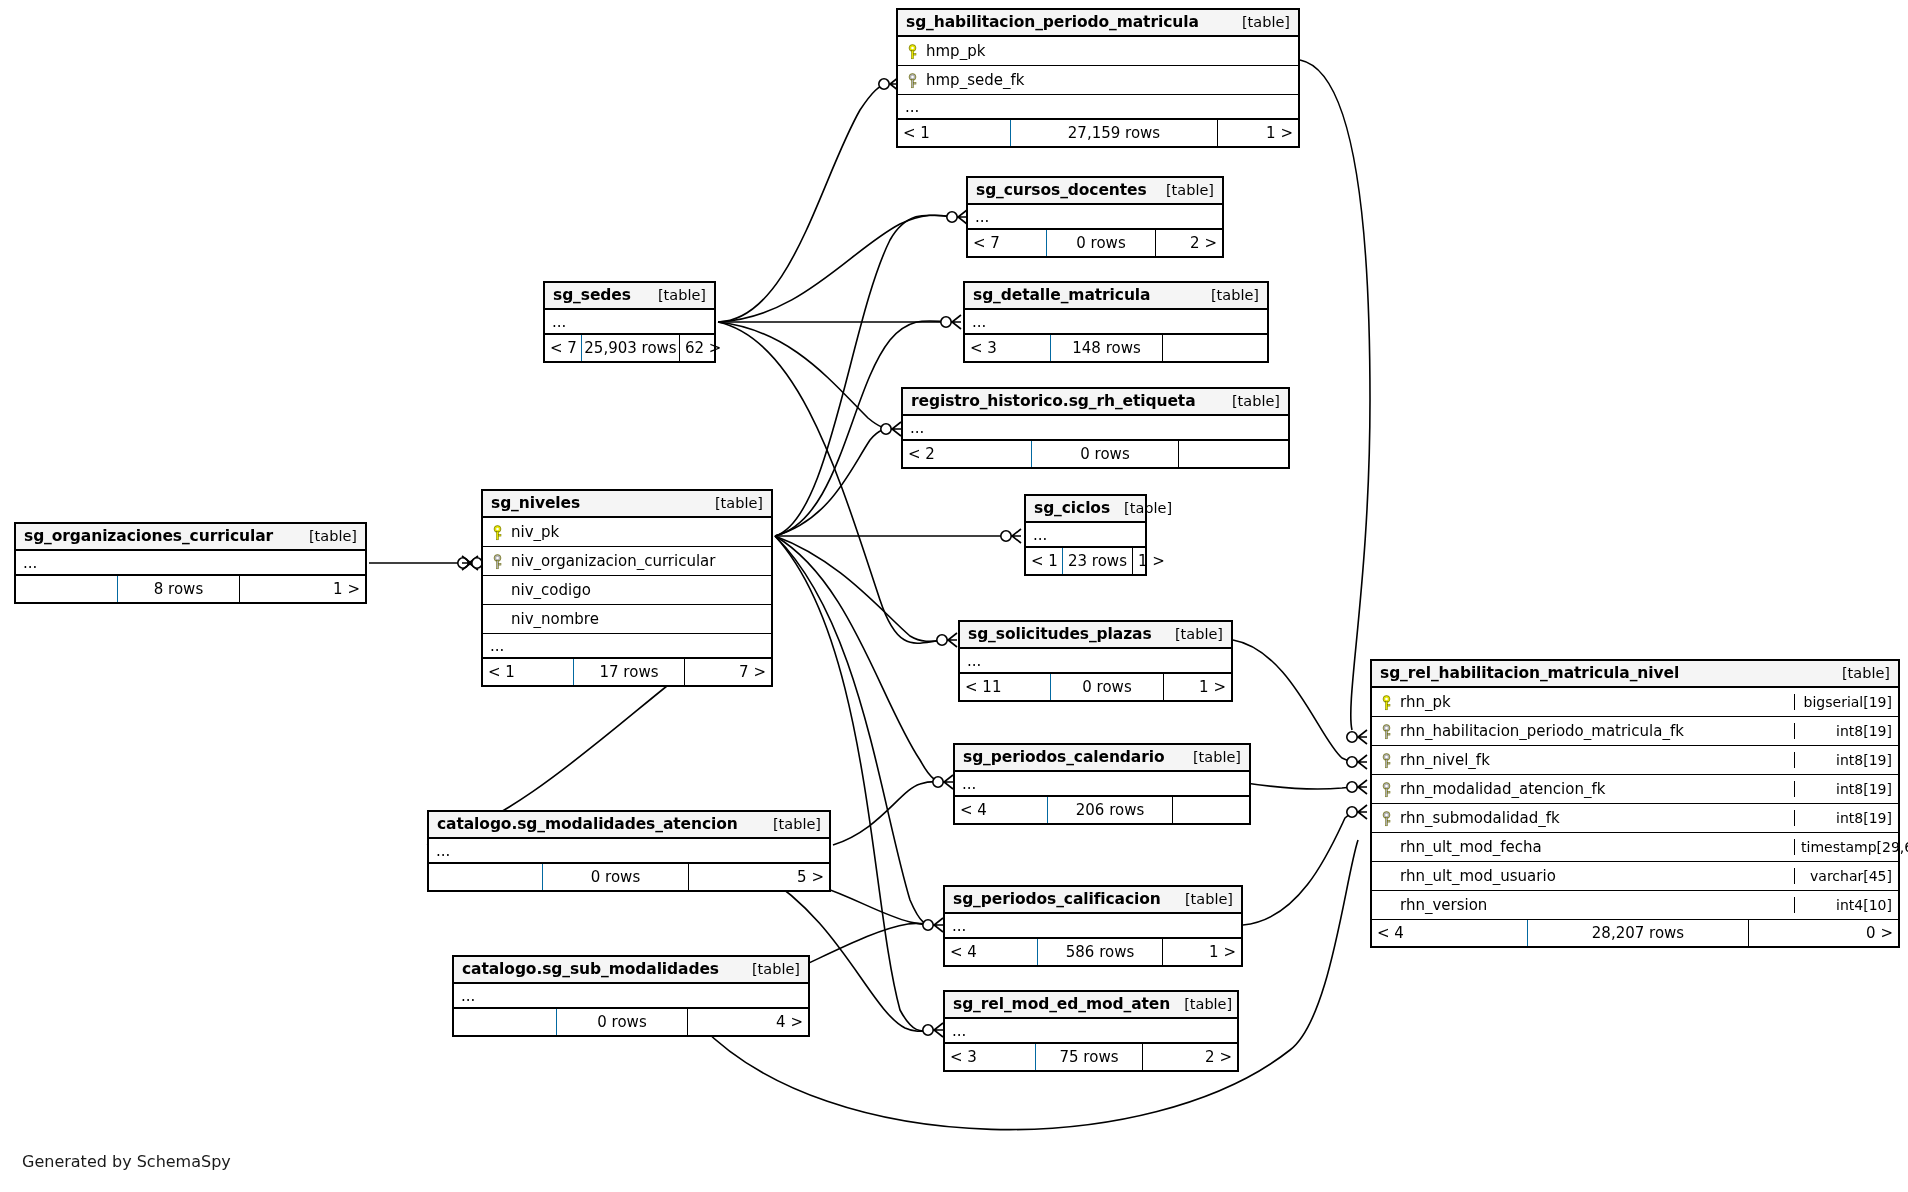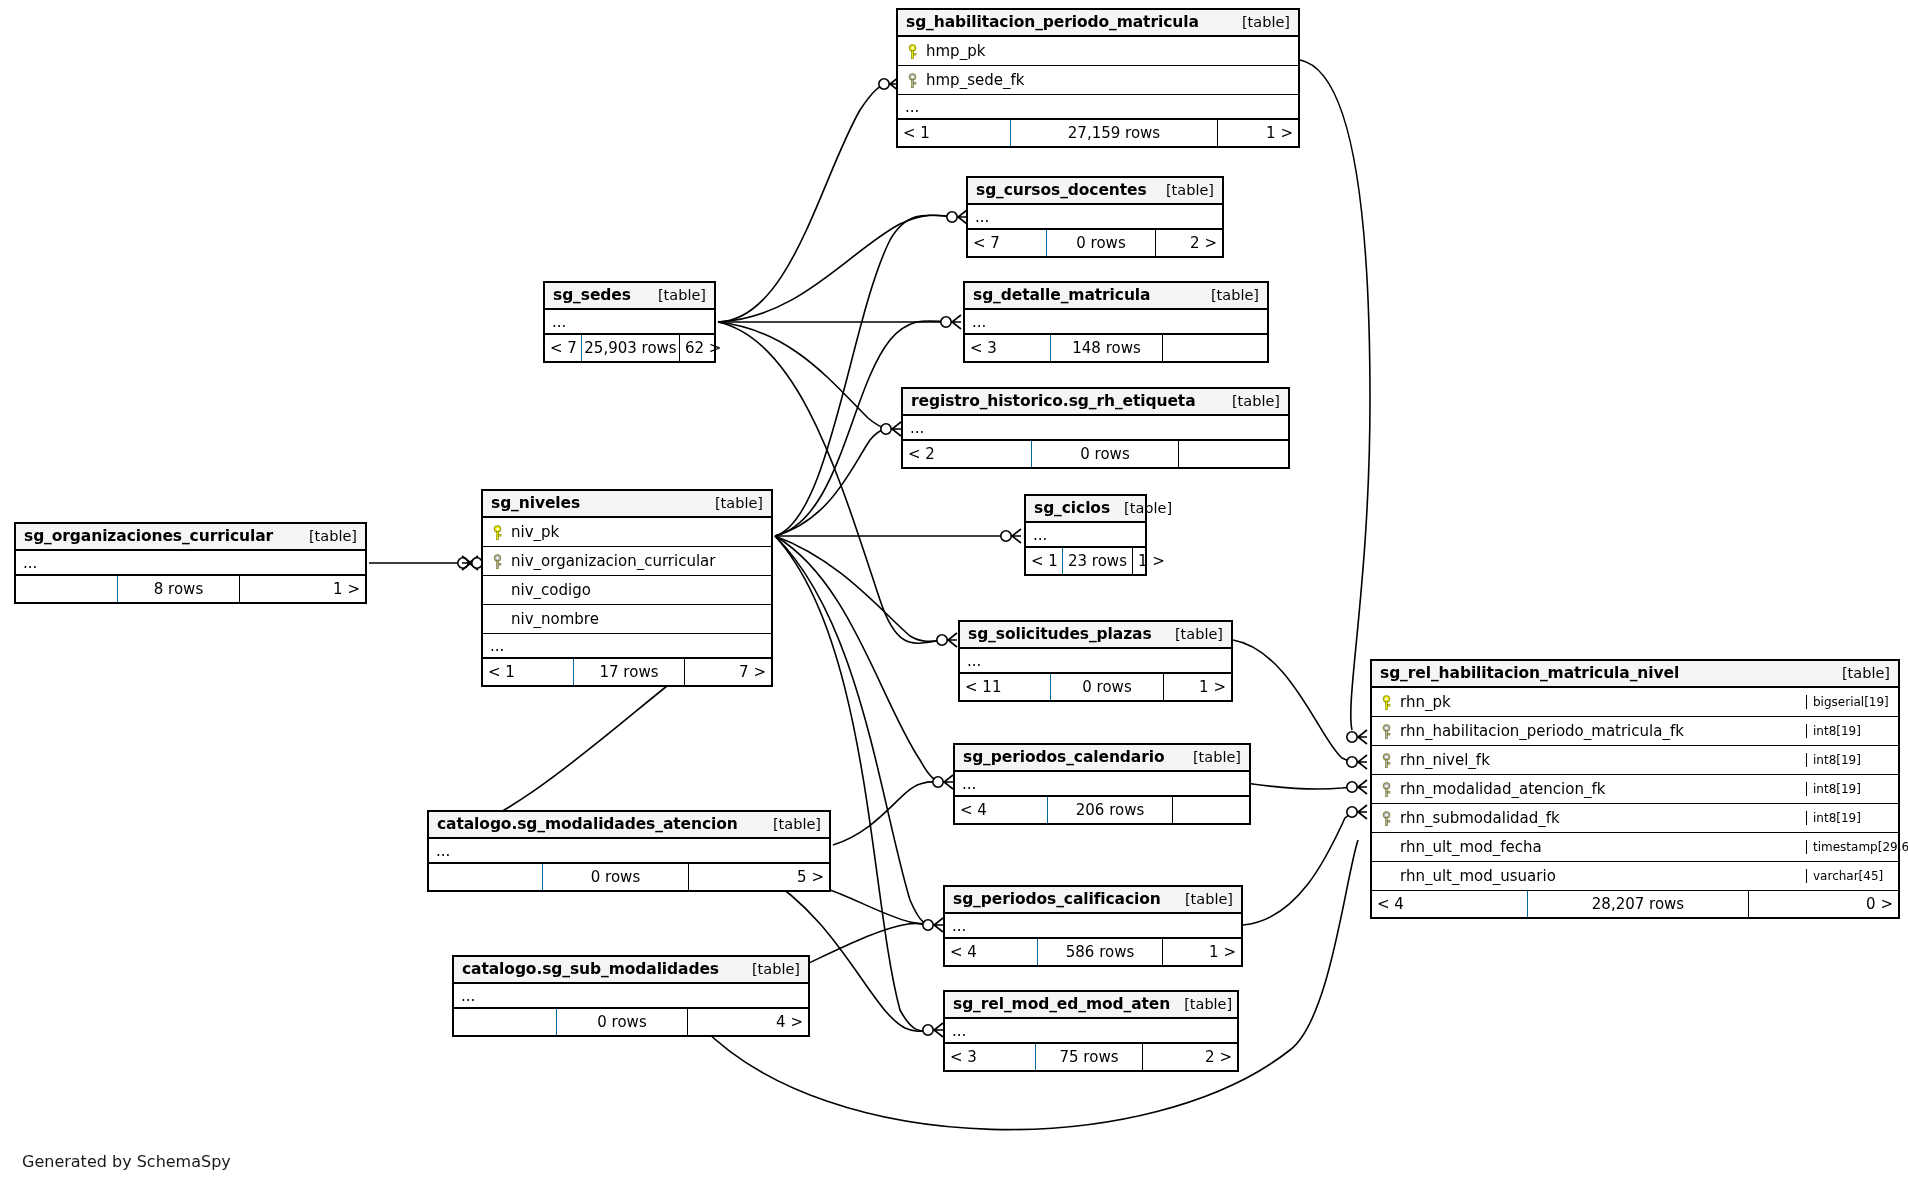--- a/index.html
+++ b/index.html
@@ -41,20 +41,21 @@
     stroke: #000000;
     stroke-width: 1.6;
   }
 
   .table-node {
     position: absolute;
     box-sizing: border-box;
     border: 2px solid #000000;
     background: #ffffff;
     z-index: 5;
+    text-align: right;
   }
   .tbl-title {
     display: flex;
     align-items: center;
     justify-content: space-between;
     background: #f5f5f5;
     border-bottom: 2px solid #000000;
     padding: 3px 8px 4px 8px;
     height: 27px;
     box-sizing: border-box;
@@ -85,24 +86,24 @@
     display: flex;
     align-items: center;
     padding-left: 7px;
     overflow: hidden;
     white-space: nowrap;
   }
   .col-type {
     flex: 0 0 auto;
     border-left: 1px solid #000000;
     padding: 0 6px 0 6px;
-    width: 92px;
+    width: 104px;
     box-sizing: border-box;
     white-space: nowrap;
-    font-size: 12px;
+    font-size: 14px;
   }
   .keyicon {
     display: inline-block;
     width: 15px;
     height: 16px;
     margin-right: 6px;
     flex: 0 0 auto;
     position: relative;
     top: 1px;
   }
@@ -466,20 +467,27 @@
           </span>
           <span class="col-type">timestamp[29,6]</span>
         </div>
         <div class="col-row">
           <span class="col-name">
             <span class="keyicon"></span>
             <span>rhn_ult_mod_usuario</span>
           </span>
           <span class="col-type">varchar[45]</span>
         </div>
+        <div class="col-row">
+          <span class="col-name">
+            <span class="keyicon"></span>
+            <span>rhn_version</span>
+          </span>
+          <span class="col-type">int4[10]</span>
+        </div>
         <div class="foot-row">
           <span class="foot-cell foot-left" style="width:155px">&lt; 4</span>
           <span class="foot-cell foot-center" style="width:222px">28,207 rows</span>
           <span class="foot-cell foot-right" style="flex:1 1 auto">0 &gt;</span>
         </div>
       </div>
       <div class="table-node" style="left: 953px; top: 743px; width: 298px;">
         <div class="tbl-title">
           <span class="t-name">sg_periodos_calendario</span>
           <span class="t-tag">[table]</span>

